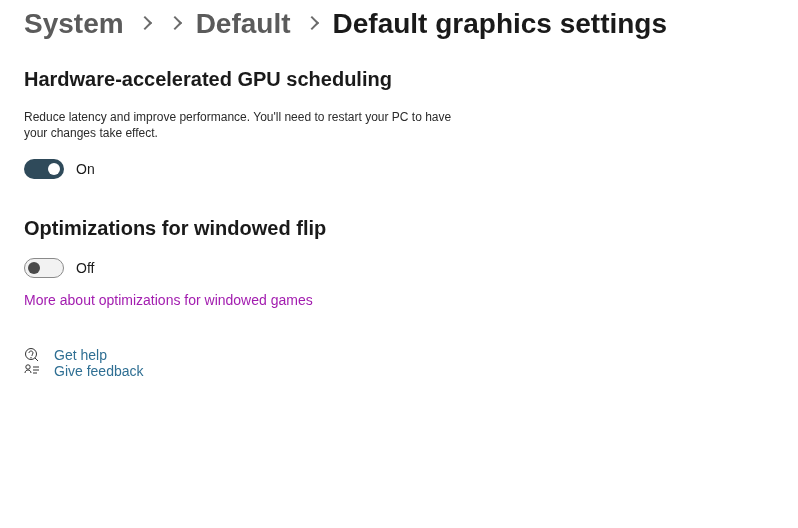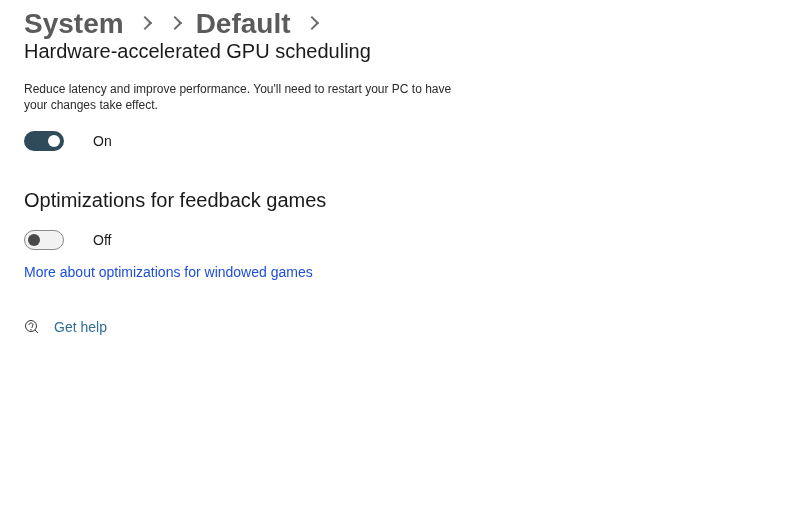--- a/index.html
+++ b/index.html
@@ -14,20 +14,21 @@
       width: 798px;
       height: 528px;
       padding-top: 8px;
       padding-left: 24px;
       overflow: hidden;
     }
     .breadcrumb {
       display: flex;
       align-items: center;
       gap: 12px;
+      margin-bottom: 28px;
     }
     .breadcrumb-item {
       font-size: 28px;
       font-weight: 600;
       color: #5b5b5b;
       cursor: pointer;
     }
     .breadcrumb-item.current {
       color: #1a1a1a;
       cursor: default;
@@ -38,35 +39,35 @@
       border-right: 2px solid #6b6b6b;
       border-bottom: 2px solid #6b6b6b;
       transform: rotate(-45deg);
       margin: 0 4px 2px 4px;
     }
     .section {
       margin-bottom: 38px;
     }
     .section-title {
       font-size: 20px;
-      font-weight: 400;
+      font-weight: 700;
       color: #1a1a1a;
       margin-bottom: 18px;
     }
     .section-desc {
       font-size: 12px;
       color: #2b2b2b;
       line-height: 1.35;
       max-width: 450px;
       margin-bottom: 18px;
     }
     .toggle-row {
       display: flex;
       align-items: center;
-      gap: 29px;
+      gap: 12px;
     }
     .toggle {
       width: 40px;
       height: 20px;
       border-radius: 10px;
       position: relative;
       cursor: pointer;
     }
     .toggle.on {
       background: #2f4a5a;
@@ -90,21 +91,21 @@
     .toggle.off .toggle-knob {
       background: #4a4a4a;
       left: 3px;
     }
     .toggle-label {
       font-size: 14px;
       color: #1a1a1a;
     }
     .link {
       font-size: 14px;
-      color: #1d4ed8;
+      color: #a21caf;
       cursor: pointer;
       margin-top: 14px;
       display: inline-block;
     }
     .footer-links {
       margin-top: 22px;
       display: flex;
       flex-direction: column;
       justify-content: flex-end;
     }
@@ -128,35 +129,36 @@
   </style>
 </head>
 <body>
 
 <div class="breadcrumb">
   <span class="breadcrumb-item">System</span>
   <span class="breadcrumb-chevron"></span>
   <span class="breadcrumb-chevron"></span>
   <span class="breadcrumb-item">Default</span>
   <span class="breadcrumb-chevron"></span>
+  <span class="breadcrumb-item current">Default graphics settings</span>
 </div>
 
 <div class="section">
   <h2 class="section-title">Hardware-accelerated GPU scheduling</h2>
   <p class="section-desc">Reduce latency and improve performance. You'll need to restart your PC to have your changes take effect.</p>
   <div class="toggle-row">
     <div class="toggle on">
       <div class="toggle-knob"></div>
     </div>
     <span class="toggle-label">On</span>
   </div>
 </div>
 
 <div class="section">
-  <h2 class="section-title">Optimizations for feedback games</h2>
+  <h2 class="section-title">Optimizations for windowed flip</h2>
   <div class="toggle-row">
     <div class="toggle off">
       <div class="toggle-knob"></div>
     </div>
     <span class="toggle-label">Off</span>
   </div>
   <span class="link">More about optimizations for windowed games</span>
 </div>
 
 <div class="footer-links">
@@ -164,13 +166,23 @@
     <span class="icon">
       <svg width="16" height="16" viewBox="0 0 16 16" fill="none" stroke="#333" stroke-width="1">
         <circle cx="7" cy="7" r="5.5"></circle>
         <path d="M5 6c0-1.2 1-2 2-2s2 .8 2 2c0 1-1 1.3-1 2.3V9"></path>
         <circle cx="7" cy="10.8" r="0.7" fill="#333" stroke="none"></circle>
         <path d="M11 11l3 3"></path>
       </svg>
     </span>
     <span class="footer-link-text">Get help</span>
   </div>
+  <div class="footer-link">
+    <span class="icon">
+      <svg width="16" height="16" viewBox="0 0 16 16" fill="none" stroke="#333" stroke-width="1">
+        <circle cx="4" cy="4" r="2.2"></circle>
+        <path d="M1 10c0-1.8 1.5-3 3-3s3 1.2 3 3"></path>
+        <path d="M9 4h6M9 7h6M9 10h4"></path>
+      </svg>
+    </span>
+    <span class="footer-link-text">Give feedback</span>
+  </div>
 </div>
 
 </body></html>

